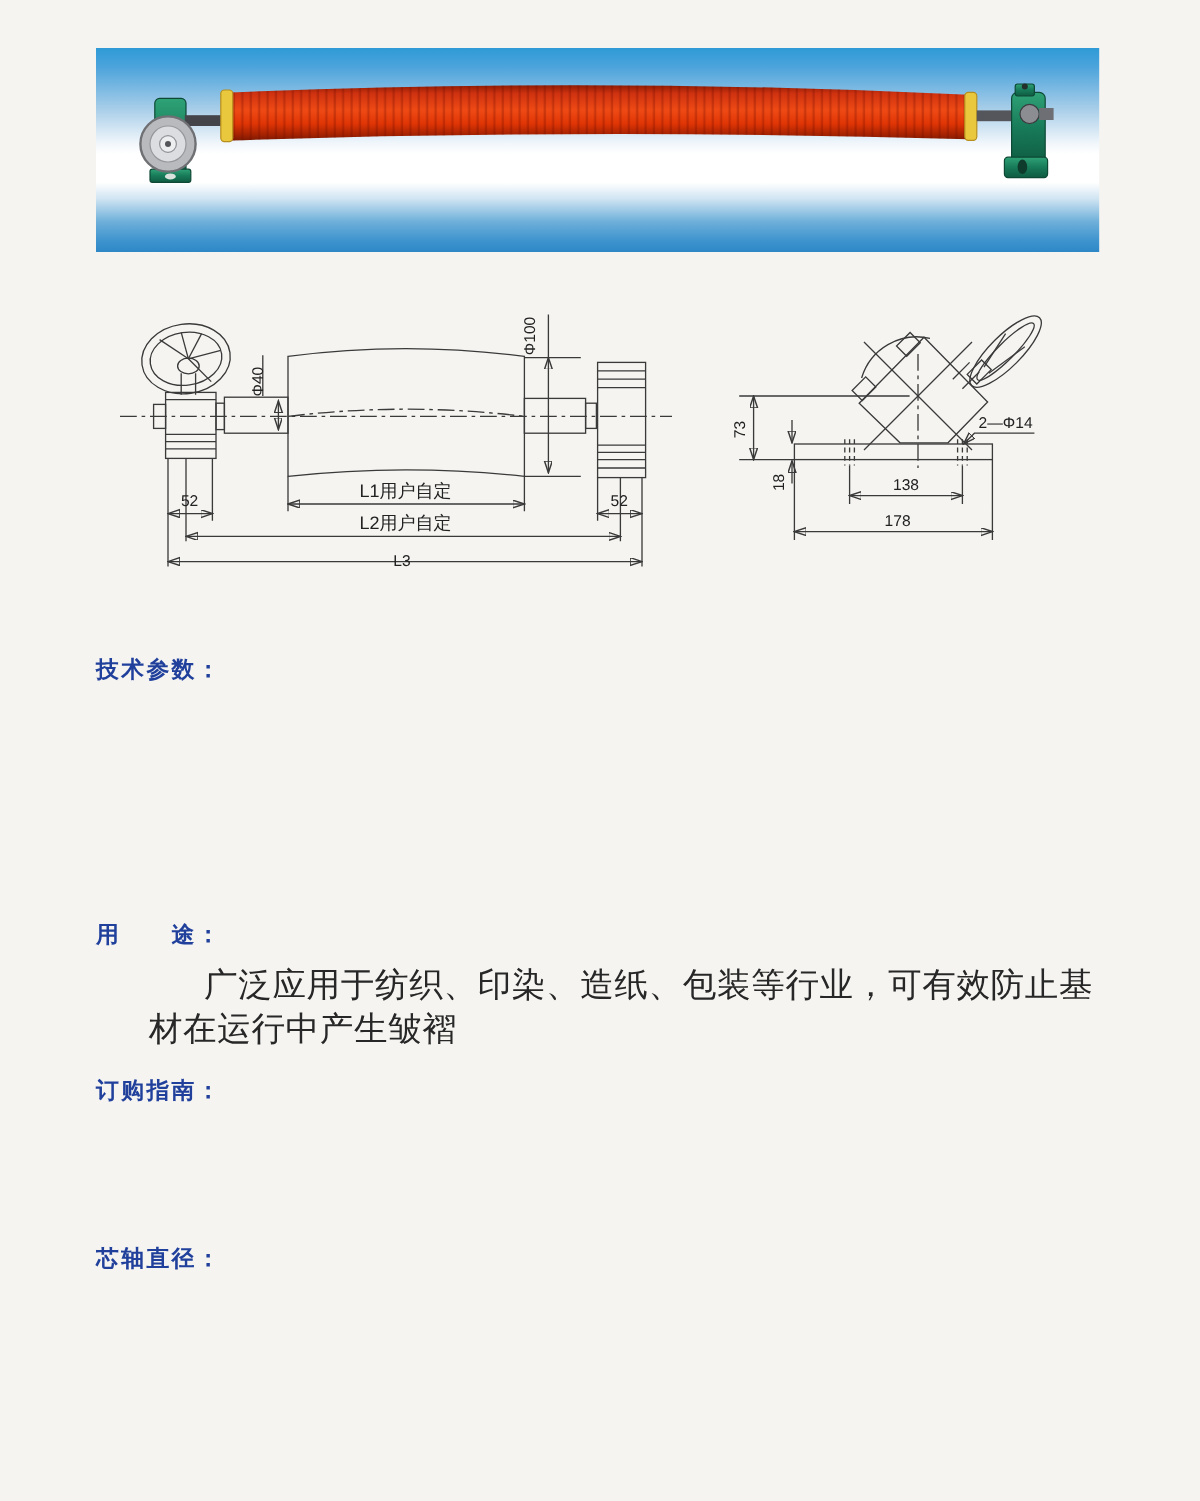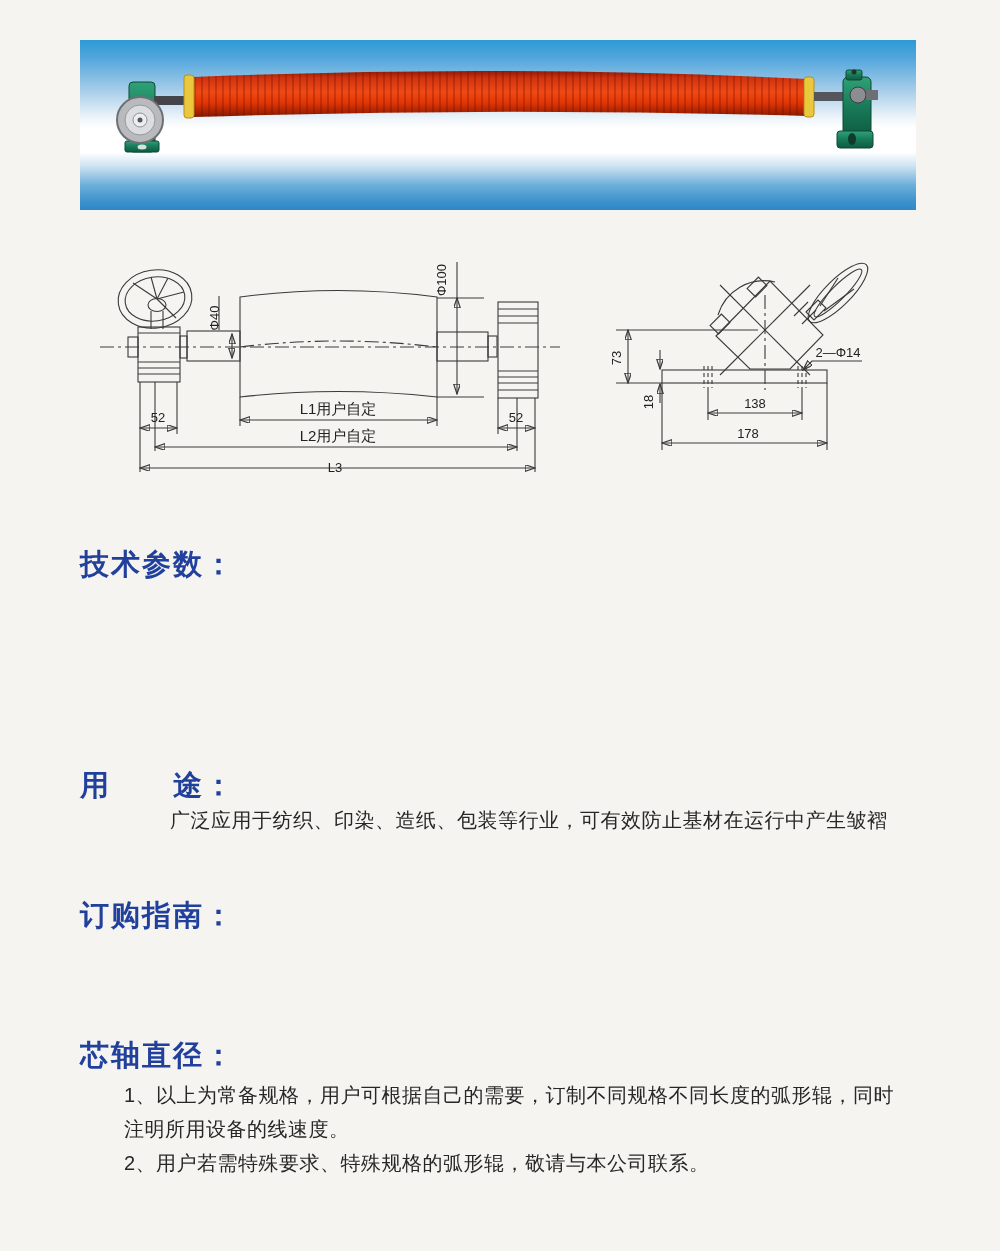--- a/index.html
+++ b/index.html
@@ -33,26 +33,26 @@
   text.dim{
     font-size:13px;fill:#222;stroke:none;
     font-family:"Liberation Sans","DejaVu Sans",sans-serif;
   }
   text.dimcjk{font-size:15px;fill:#222;stroke:none;}
   .halo{paint-order:stroke;stroke:#f5f4f1;stroke-width:6px;}
 
   
   h2.sec{
     position:absolute;left:80px;margin:0;
-    font-size:29px;font-weight:700;letter-spacing:2px;
+    font-size:19px;font-weight:700;letter-spacing:2px;
     color:#20409c;
   }
   .para{
     position:absolute;left:124px;width:806px;
-    font-size:20px;line-height:37px;color:#272727;
+    font-size:28px;line-height:37px;color:#272727;
     letter-spacing:0.5px;font-weight:500;
   }
   .para .ind{text-indent:46px;}
 
   
   table.spec{
     position:absolute;left:83px;top:598px;width:831px;
     border-collapse:collapse;table-layout:fixed;
   }
   table.spec td{
@@ -292,19 +292,14 @@
 
 
   <h2 class="sec" style="top:766px">用　　途：</h2>
   <div class="para" style="top:802px">
     <div class="ind">广泛应用于纺织、印染、造纸、包装等行业，可有效防止基材在运行中产生皱褶</div>
   </div>
 
   <h2 class="sec" style="top:896px">订购指南：</h2>
 
   <h2 class="sec" style="top:1036px">芯轴直径：</h2>
-  <div class="para" style="top:1078px;line-height:34px">
-    <div>1、以上为常备规格，用户可根据自己的需要，订制不同规格不同长度的弧形辊，同时</div>
-    <div>注明所用设备的线速度。</div>
-    <div>2、用户若需特殊要求、特殊规格的弧形辊，敬请与本公司联系。</div>
-  </div>
 
 </div>
 
 </body></html>

